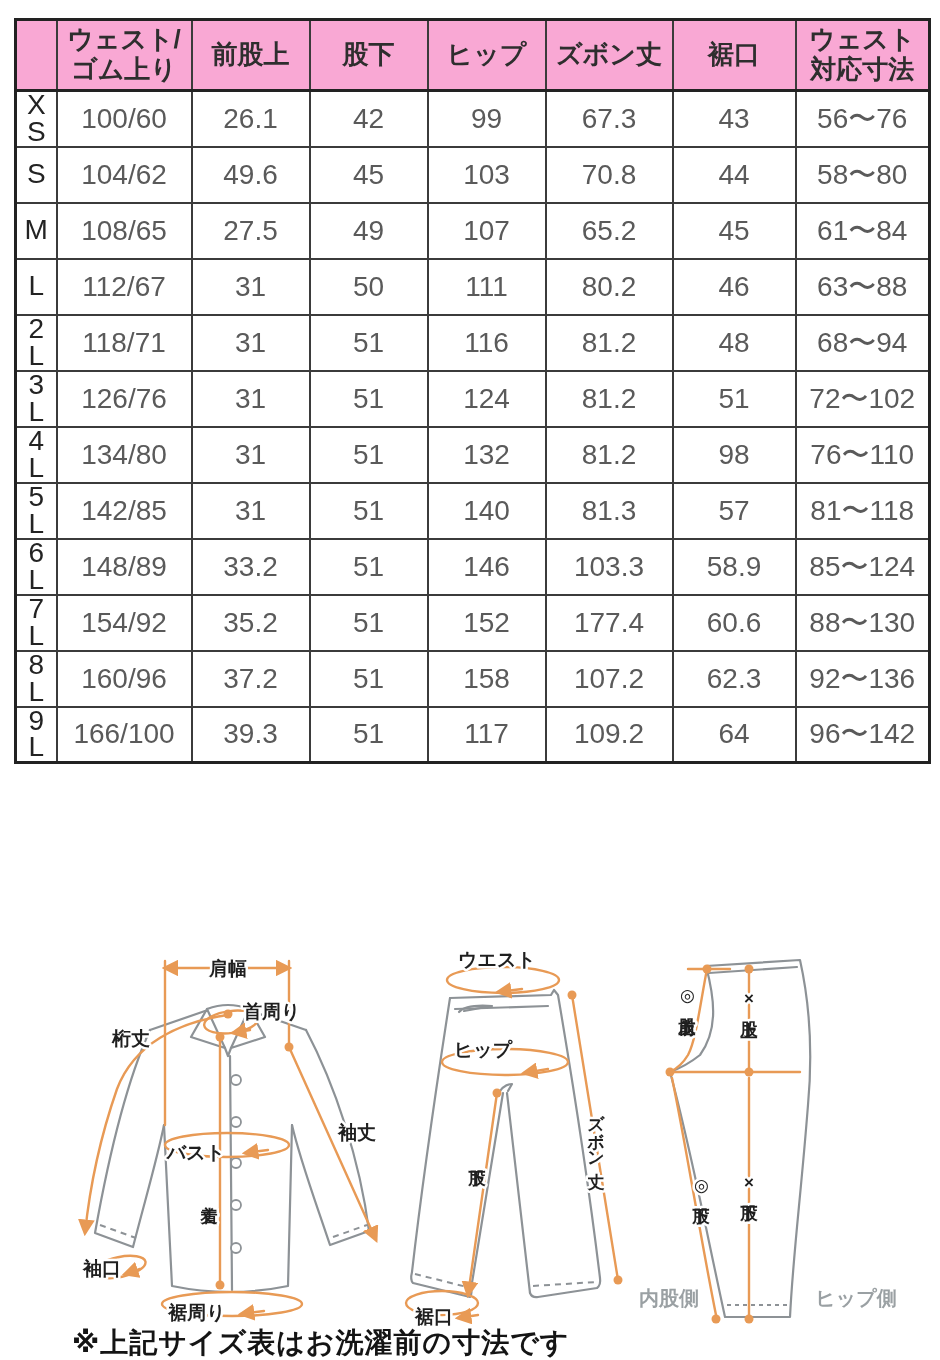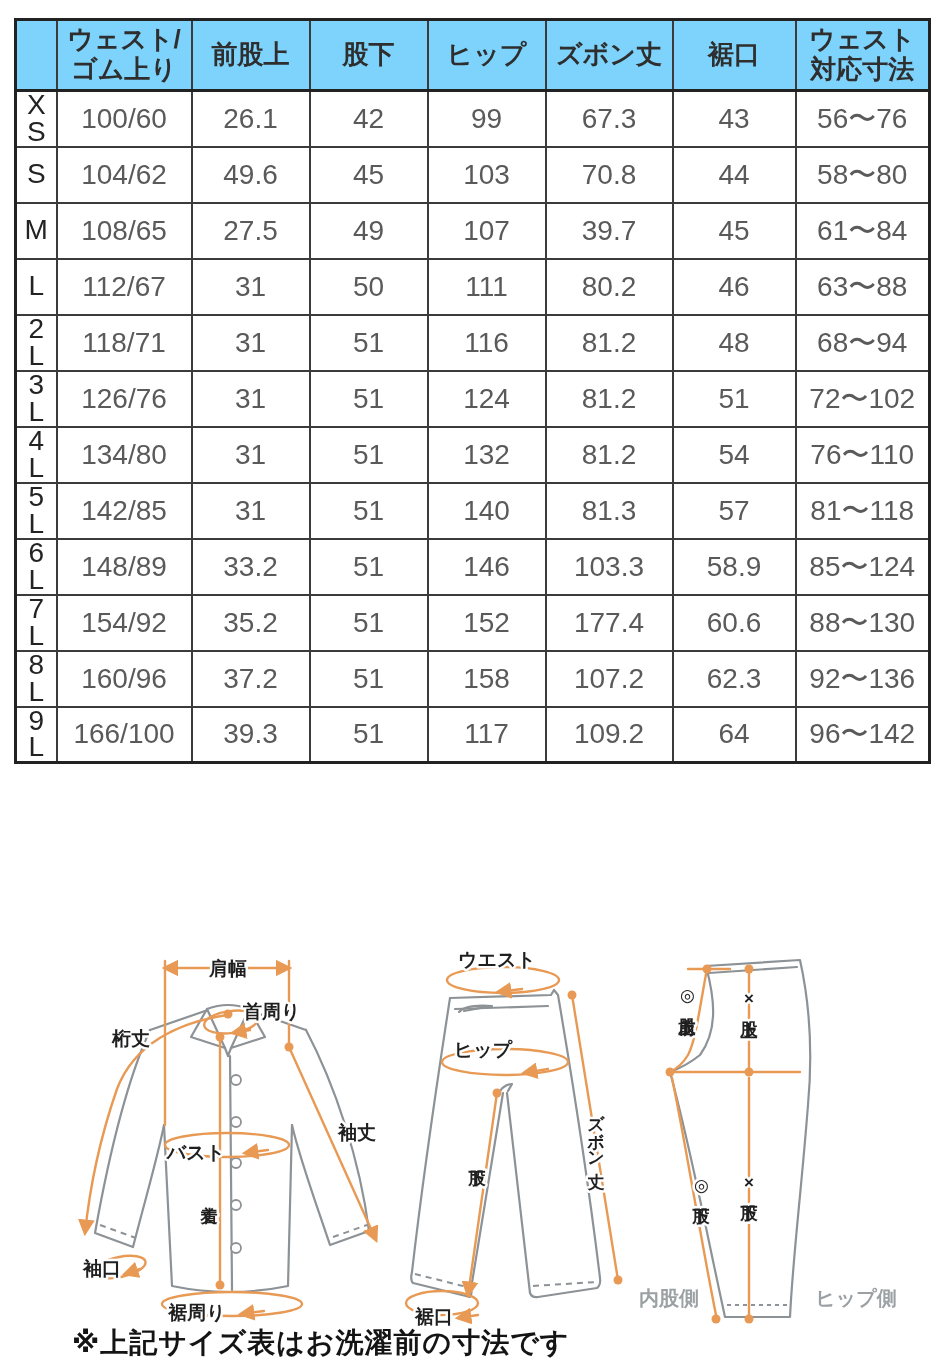--- a/index.html
+++ b/index.html
@@ -4,21 +4,21 @@
 <style>
   html,body{margin:0;padding:0;background:#fff;}
   #page{position:relative;width:940px;height:1360px;background:#fff;overflow:hidden;
         font-family:"Liberation Sans","DejaVu Sans",sans-serif;}
 
   
   table.size{position:absolute;left:14px;top:18px;width:914px;border-collapse:collapse;
              table-layout:fixed;border:3px solid #222;}
   table.size th,table.size td{border:2px solid #3b3b3b;text-align:center;vertical-align:middle;
              padding:0;overflow:hidden;}
-  tr.head th{background:#7dd3fc;color:#2e2e2e;font-size:26px;font-weight:600;
+  tr.head th{background:#f9a8d4;color:#2e2e2e;font-size:26px;font-weight:600;
              height:68px;white-space:pre-line;line-height:1.15;}
   tr.head{border-bottom:3px solid #222;}
   tr.data{height:56px;}
   tr.data td{color:#5a5a5a;font-size:28px;}
   th.size-cell{background:#fff;color:#232323;font-size:28px;font-weight:500;
                white-space:pre-line;line-height:0.95;}
 
   
   #diagrams{position:absolute;left:0;top:945px;}
   .outline{fill:none;stroke:#8d9296;stroke-width:2.2;stroke-linecap:round;stroke-linejoin:round;}
@@ -87,21 +87,21 @@
       <td>70.8</td>
       <td>44</td>
       <td>58〜80</td>
     </tr>
     <tr class="data">
       <th class="size-cell">M</th>
       <td>108/65</td>
       <td>27.5</td>
       <td>49</td>
       <td>107</td>
-      <td>39.7</td>
+      <td>65.2</td>
       <td>45</td>
       <td>61〜84</td>
     </tr>
     <tr class="data">
       <th class="size-cell">L</th>
       <td>112/67</td>
       <td>31</td>
       <td>50</td>
       <td>111</td>
       <td>80.2</td>
@@ -131,21 +131,21 @@
       <td>72〜102</td>
     </tr>
     <tr class="data">
       <th class="size-cell">4
 L</th>
       <td>134/80</td>
       <td>31</td>
       <td>51</td>
       <td>132</td>
       <td>81.2</td>
-      <td>54</td>
+      <td>98</td>
       <td>76〜110</td>
     </tr>
     <tr class="data">
       <th class="size-cell">5
 L</th>
       <td>142/85</td>
       <td>31</td>
       <td>51</td>
       <td>140</td>
       <td>81.3</td>

